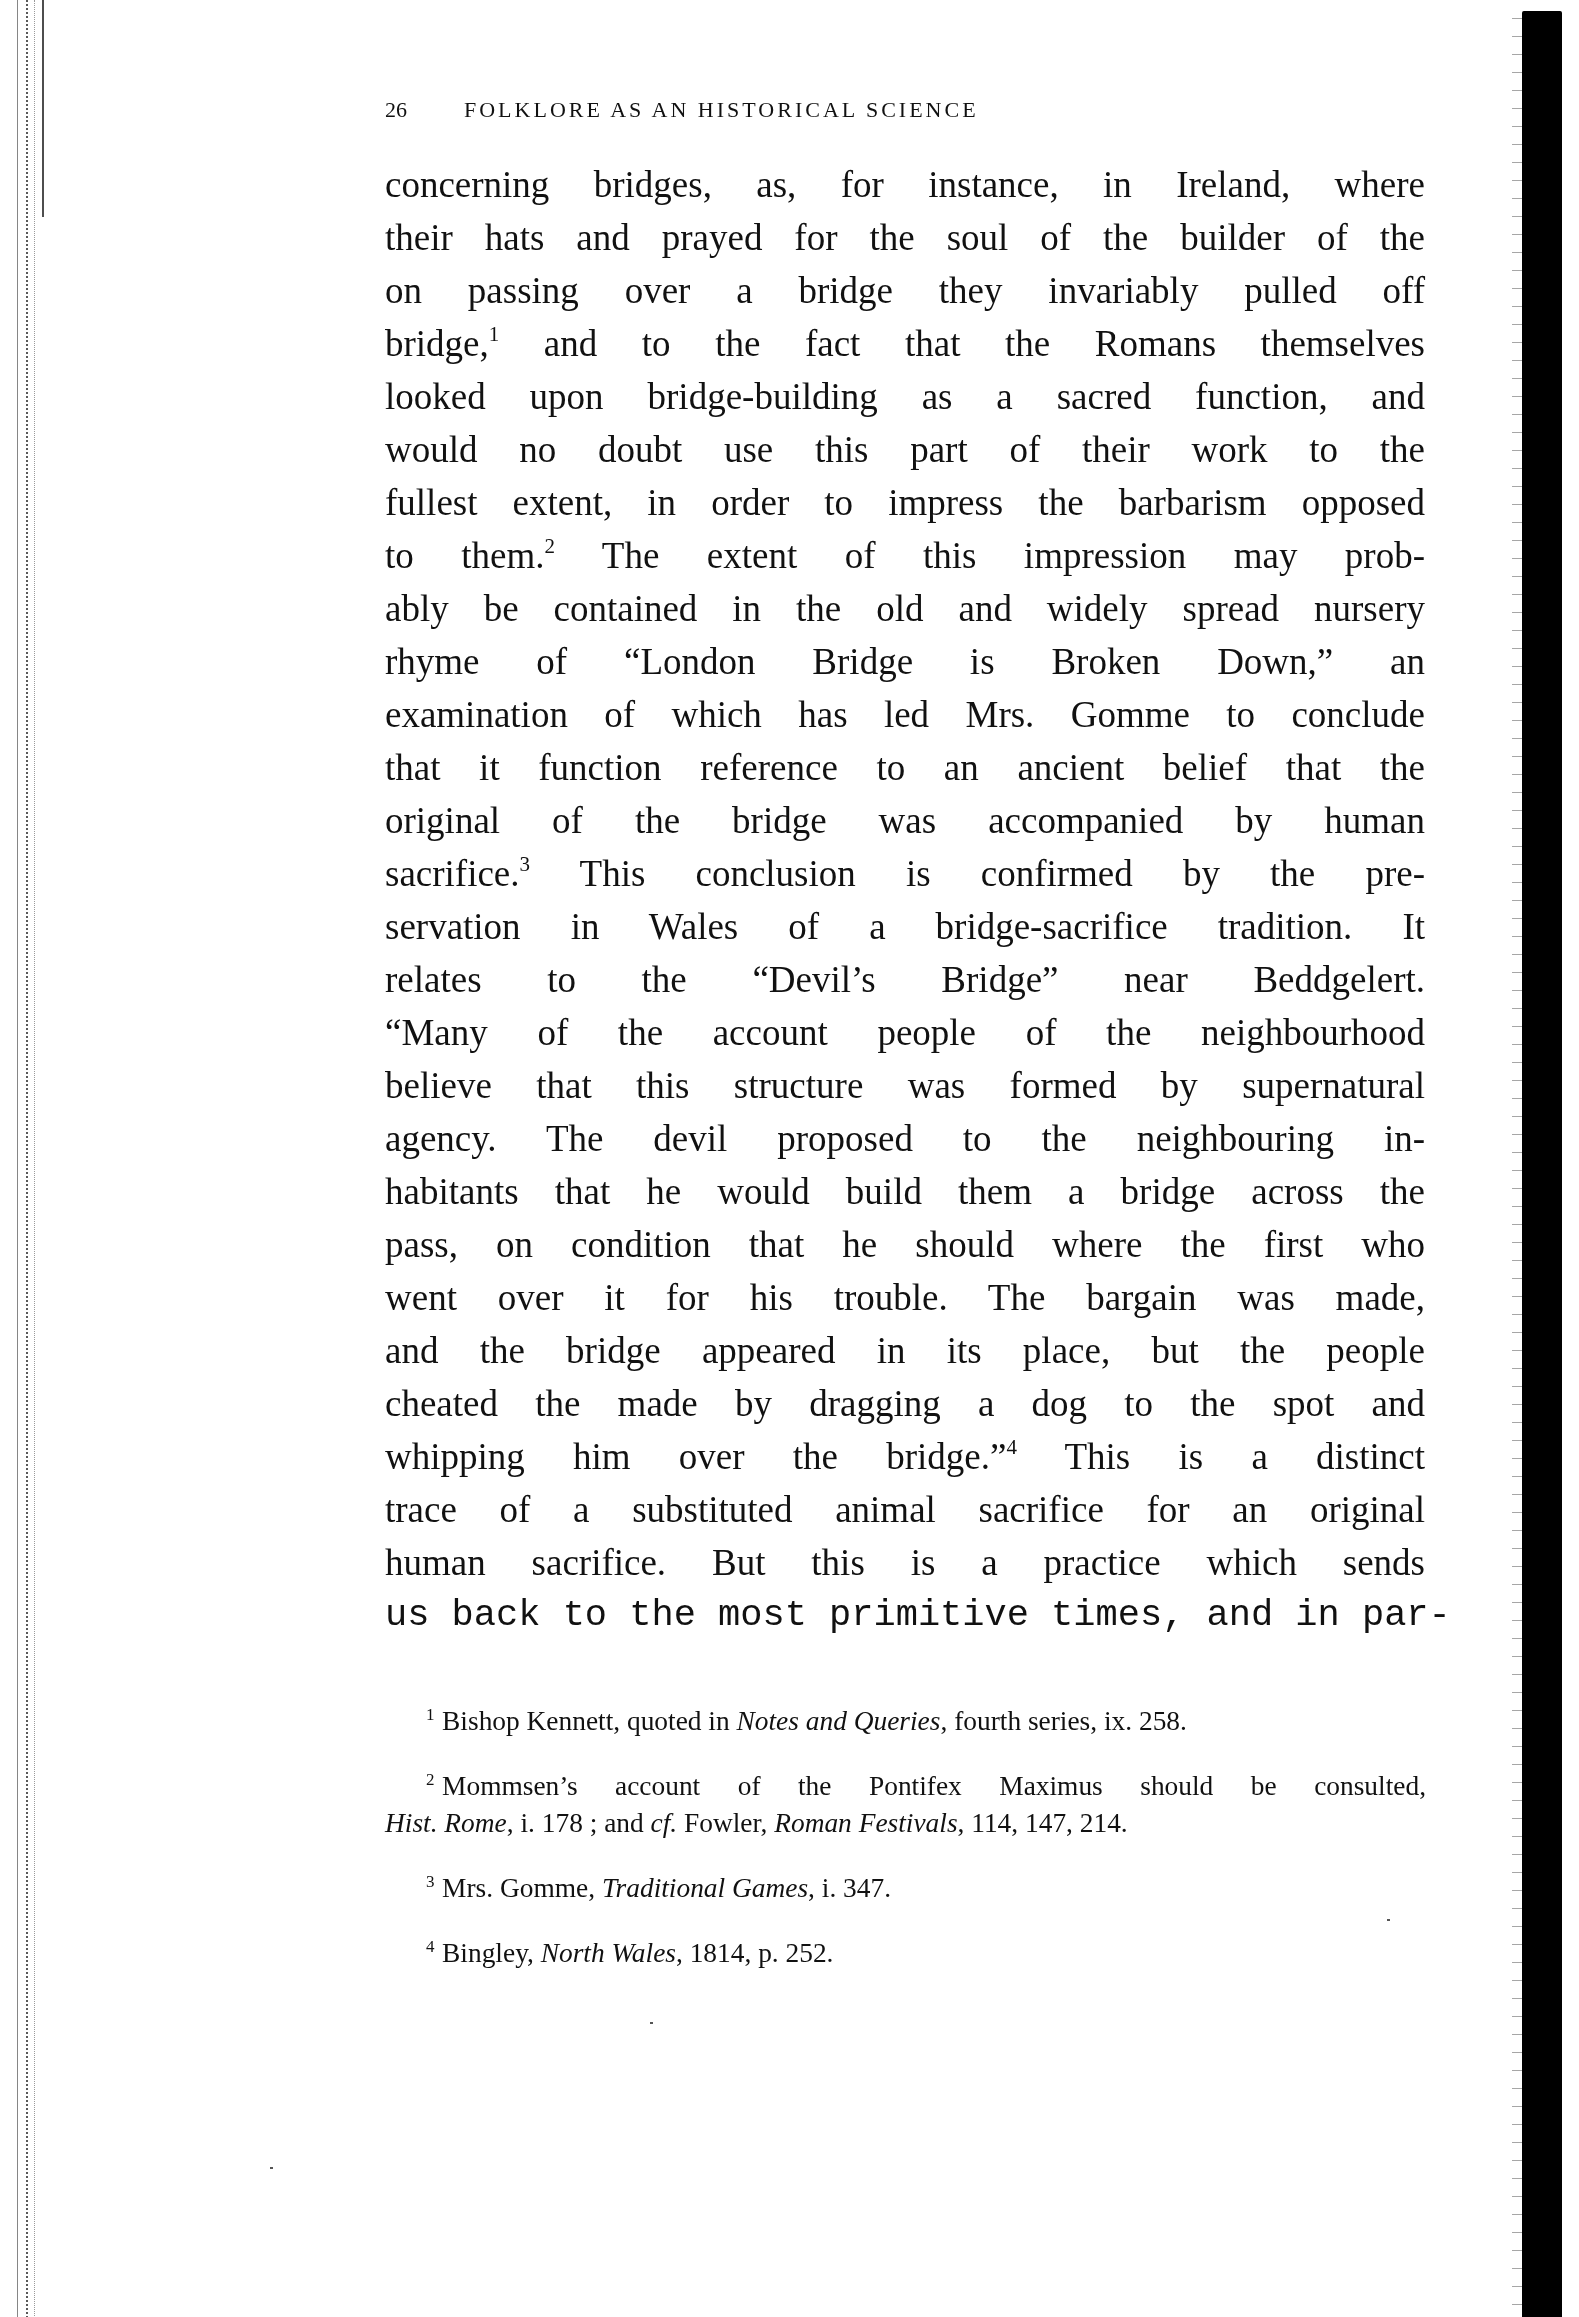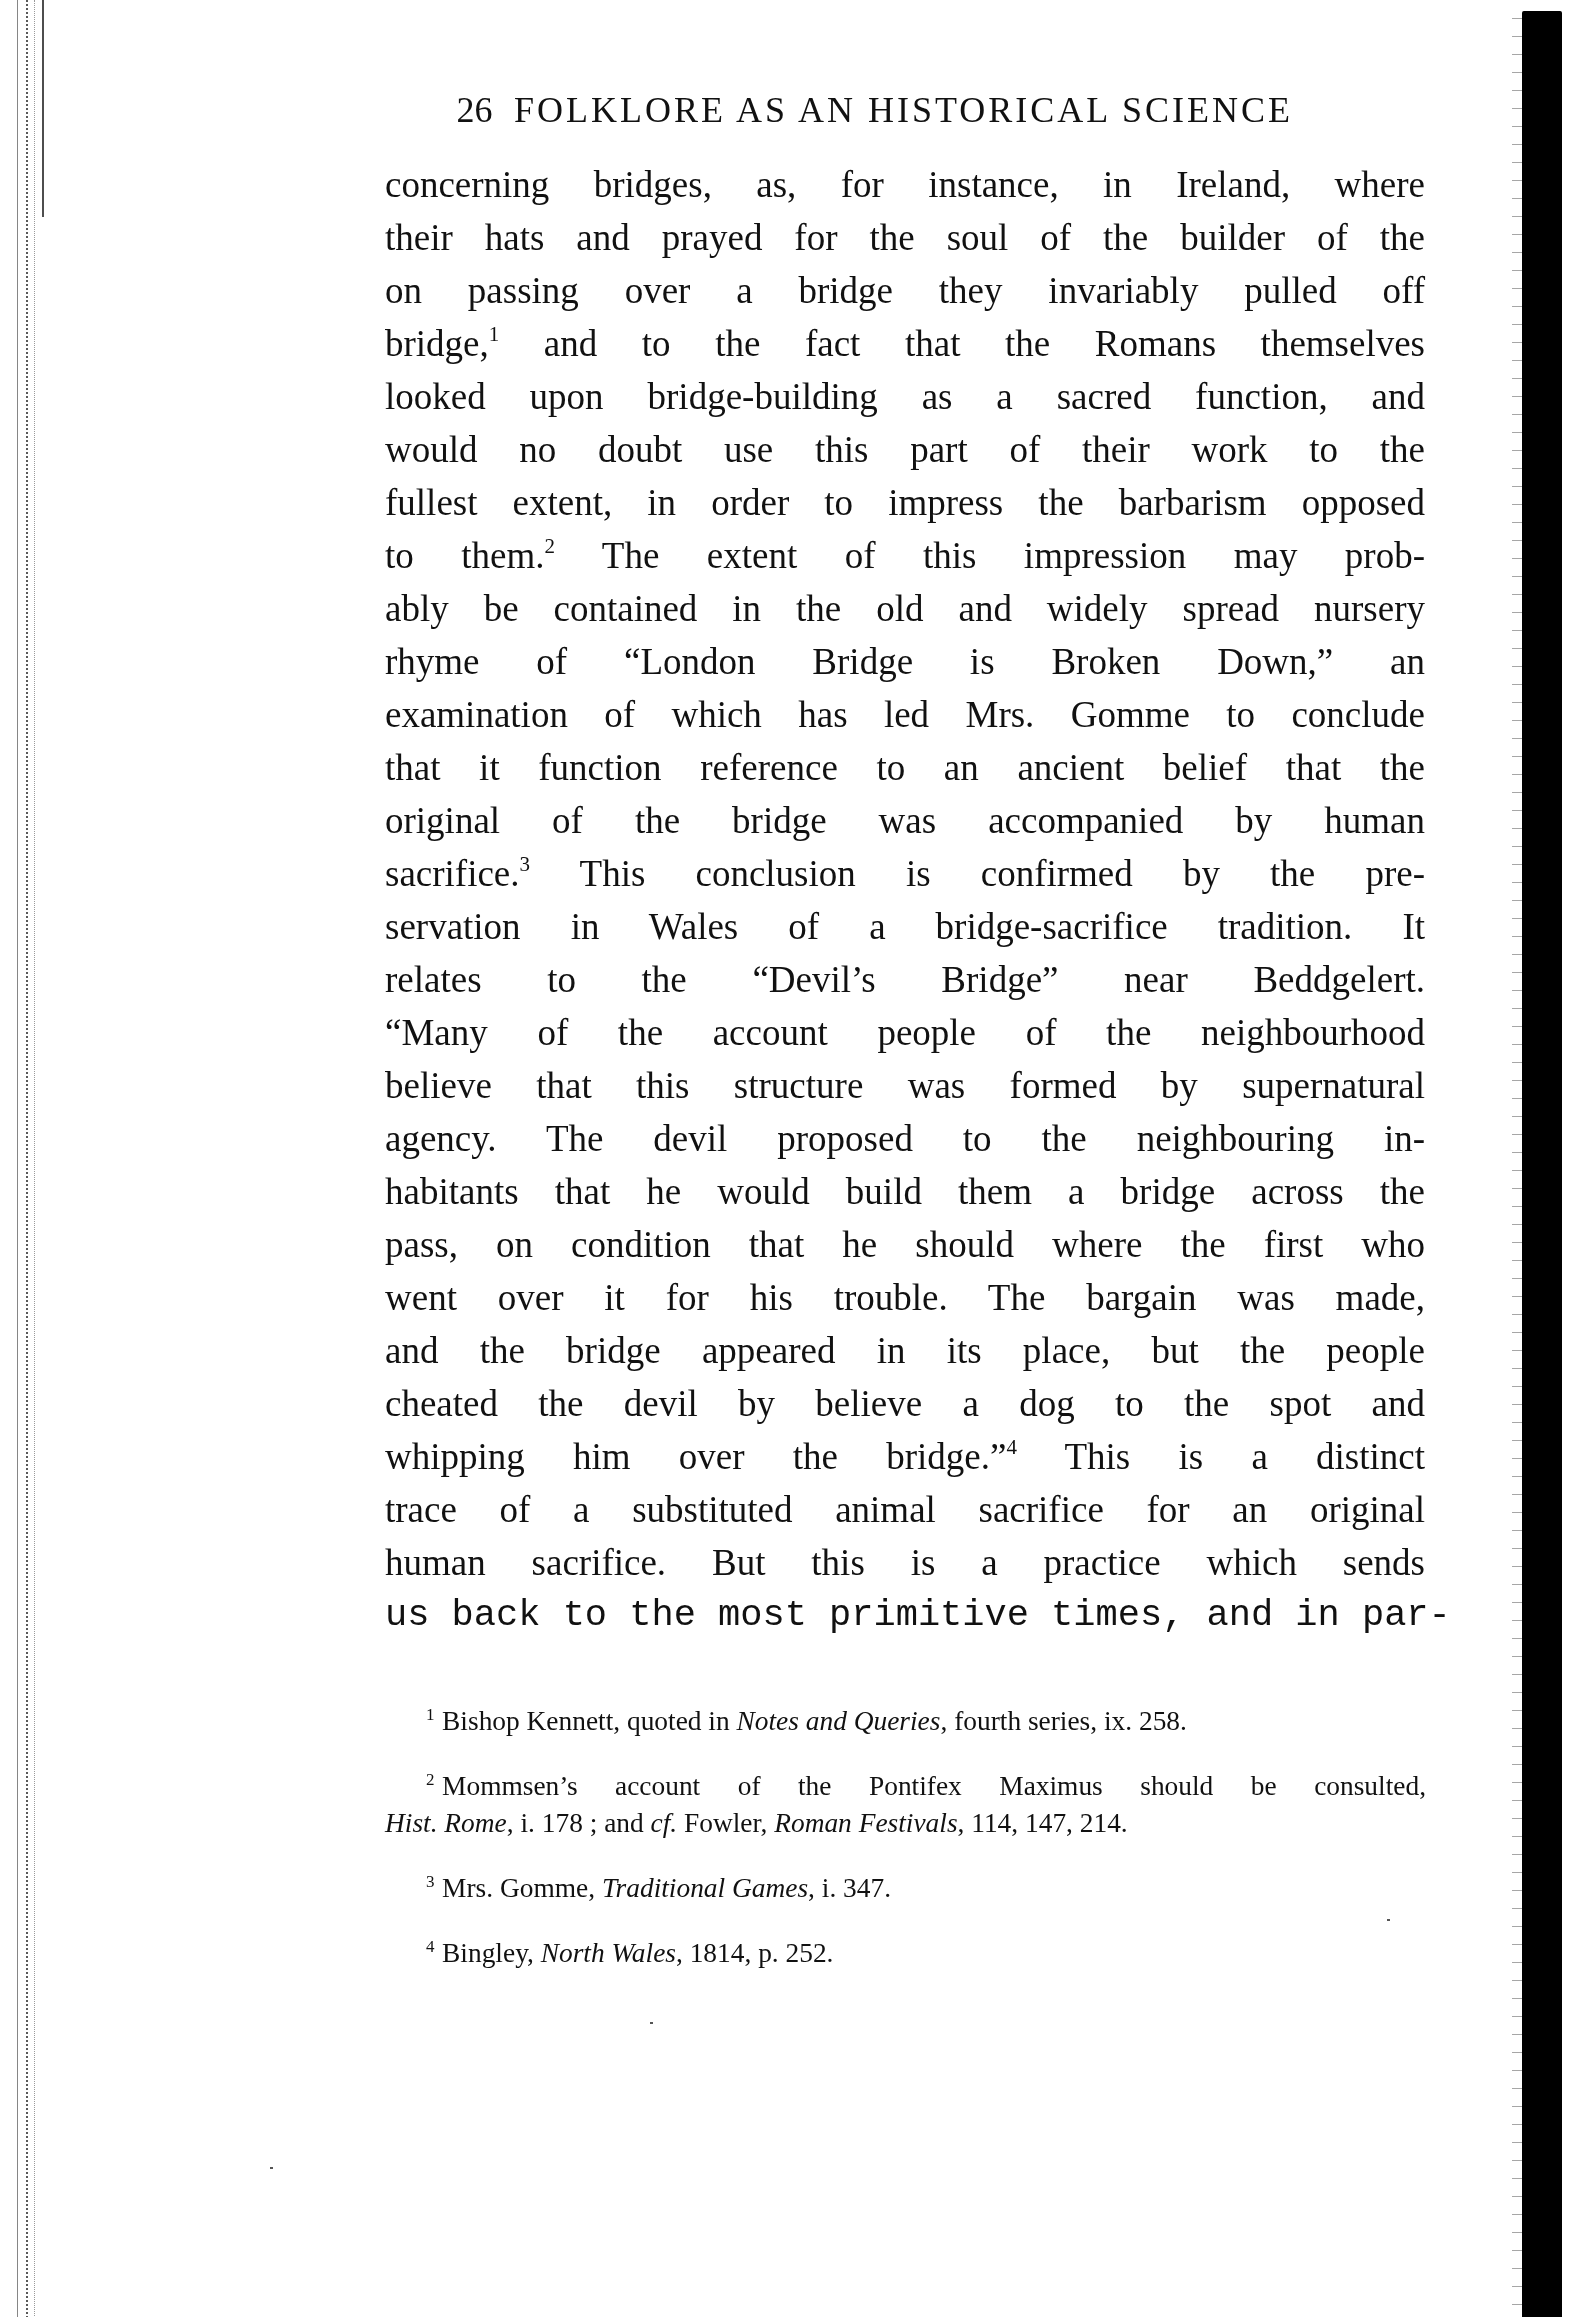--- a/index.html
+++ b/index.html
@@ -54,24 +54,23 @@
       background: repeating-linear-gradient(180deg, transparent 0 6.6px, rgba(0,0,0,0.35) 6.6px 7.6px, transparent 7.6px 18px);
     }
 
     
     .running-head {
       position: absolute;
       left: 385px;
       top: 91px;
       width: 958px;
       height: 38px;
-      font-size: 36px;
+      font-size: 22px;
       line-height: 38px;
       white-space: nowrap;
-      text-align: center;
     }
     .running-head .page-num {
       display: inline-block;
       width: 79px;
     }
     .running-head .title {
       letter-spacing: 3px;
     }
 
     
@@ -173,21 +172,21 @@
     <span class="body-line">sacrifice.<sup class="fn">3</sup>  This conclusion is confirmed by the pre-</span>
     <span class="body-line">servation in Wales of a bridge-sacrifice tradition.  It</span>
     <span class="body-line">relates to the “Devil’s Bridge” near Beddgelert.</span>
     <span class="body-line">“Many of the account people of the neighbourhood</span>
     <span class="body-line">believe that this structure was formed by supernatural</span>
     <span class="body-line">agency.  The devil proposed to the neighbouring in-</span>
     <span class="body-line">habitants that he would build them a bridge across the</span>
     <span class="body-line">pass, on condition that he should where the first who</span>
     <span class="body-line">went over it for his trouble.  The bargain was made,</span>
     <span class="body-line">and the bridge appeared in its place, but the people</span>
-    <span class="body-line">cheated the devil by believe a dog to the spot and</span>
+    <span class="body-line">cheated the made by dragging a dog to the spot and</span>
     <span class="body-line">whipping him over the bridge.”<sup class="fn">4</sup>  This is a distinct</span>
     <span class="body-line">trace of a substituted animal sacrifice for an original</span>
     <span class="body-line">human sacrifice.  But this is a practice which sends</span>
     <span class="body-line last">us back to the most primitive times, and in par-</span>
   </div>
 
 <div class="footnotes" id="footnotes">
     <span class="fn-line indent"><span class="fn-mark">1</span><span>Bishop Kennett, quoted in </span><em>Notes and Queries</em><span>, fourth series, ix. 258.</span></span>
     <span class="fn-line indent justify"><span class="fn-mark">2</span><span>Mommsen’s account of the Pontifex Maximus should be consulted,</span></span>
     <span class="fn-line"><em>Hist. Rome</em><span>, i. 178 ; and </span><em>cf.</em><span> Fowler, </span><em>Roman Festivals</em><span>, 114, 147, 214.</span></span>

